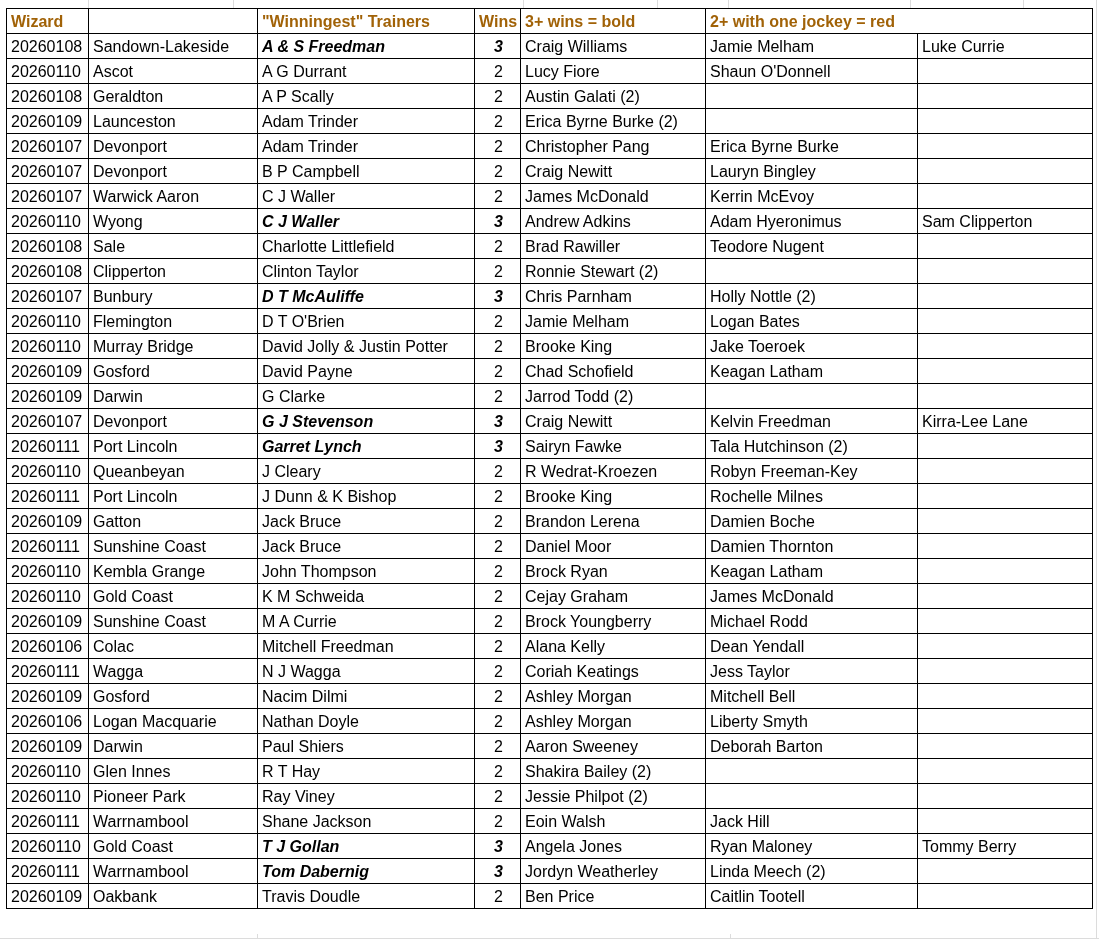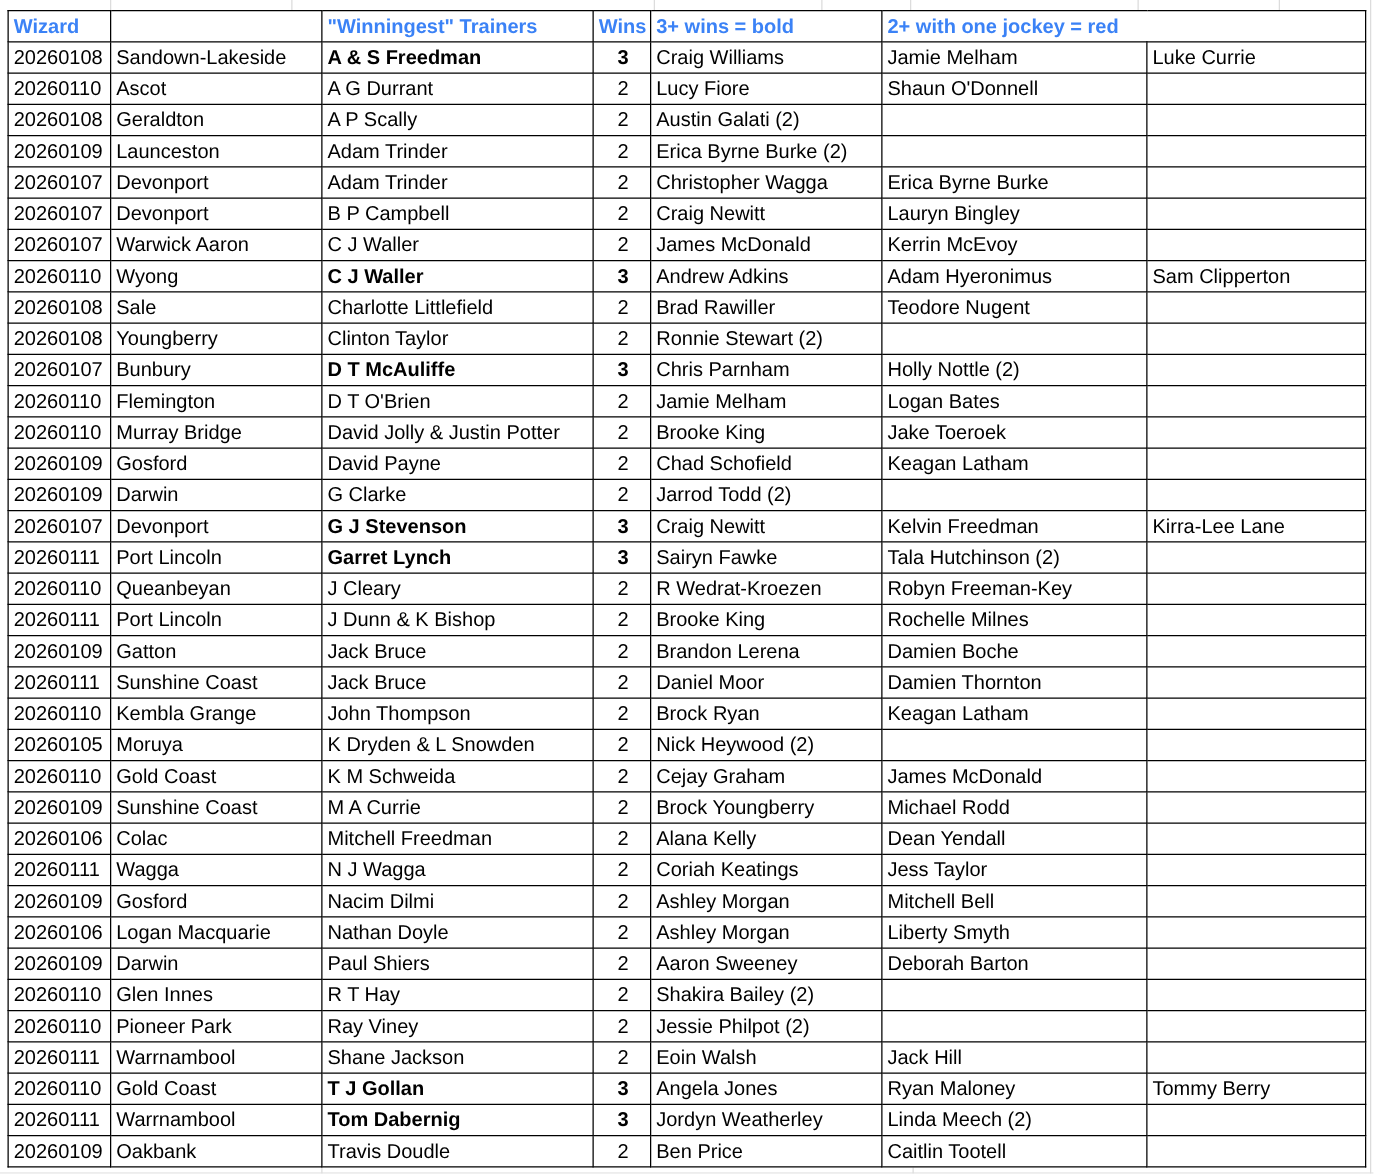--- a/index.html
+++ b/index.html
@@ -16,25 +16,25 @@
     box-sizing:border-box;
     font-size:16px;
     line-height:19px;
     color:#000000;
     padding:0 2px 2px 4px;
     vertical-align:bottom;
     white-space:nowrap;
     overflow:hidden;
     background:#ffffff;
   }
-  .grid th { font-weight:bold; color:#3b82f6; text-align:left; }
+  .grid th { font-weight:bold; color:#a16207; text-align:left; }
   .center { text-align:center;margin-left:44px; }
   .rightal { text-align:right; padding-right:1px; }
   .red { color:#ff0000; }
-  .bold-red { color:#ff0000; font-weight:bold; }
+  .bold-red { color:#ff0000; font-weight:bold;font-style:italic; }
   .small { font-size:13px; }
 
   
   .vgrid, .hgrid { position:absolute; background:#dcdcdc; }
   .vgrid { width:1px; }
   .hgrid { height:1px; }
 </style>
 </head>
 <body>
 
@@ -112,21 +112,21 @@
     <td class="red">Erica Byrne Burke (2)</td>
     <td></td>
     <td></td>
   </tr>
 
   <tr>
     <td>20260107</td>
     <td>Devonport</td>
     <td>Adam Trinder</td>
     <td class="center">2</td>
-    <td>Christopher Wagga</td>
+    <td>Christopher Pang</td>
     <td>Erica Byrne Burke</td>
     <td></td>
   </tr>
 
   <tr>
     <td>20260107</td>
     <td>Devonport</td>
     <td>B P Campbell</td>
     <td class="center">2</td>
     <td>Craig Newitt</td>
@@ -159,21 +159,21 @@
     <td>Sale</td>
     <td>Charlotte Littlefield</td>
     <td class="center">2</td>
     <td>Brad Rawiller</td>
     <td>Teodore Nugent</td>
     <td></td>
   </tr>
 
   <tr>
     <td>20260108</td>
-    <td>Youngberry</td>
+    <td>Clipperton</td>
     <td class="red">Clinton Taylor</td>
     <td class="center red">2</td>
     <td class="red">Ronnie Stewart (2)</td>
     <td></td>
     <td></td>
   </tr>
 
   <tr>
     <td>20260107</td>
     <td>Bunbury</td>
@@ -287,29 +287,20 @@
   <tr>
     <td>20260110</td>
     <td>Kembla Grange</td>
     <td>John Thompson</td>
     <td class="center">2</td>
     <td>Brock Ryan</td>
     <td>Keagan Latham</td>
     <td></td>
   </tr>
 
-  <tr>
-    <td>20260105</td>
-    <td>Moruya</td>
-    <td class="red">K Dryden &amp; L Snowden</td>
-    <td class="center red">2</td>
-    <td class="red">Nick Heywood (2)</td>
-    <td></td>
-    <td></td>
-  </tr>
 
   <tr>
     <td>20260110</td>
     <td>Gold Coast</td>
     <td>K M Schweida</td>
     <td class="center">2</td>
     <td>Cejay Graham</td>
     <td>James McDonald</td>
     <td></td>
   </tr>

